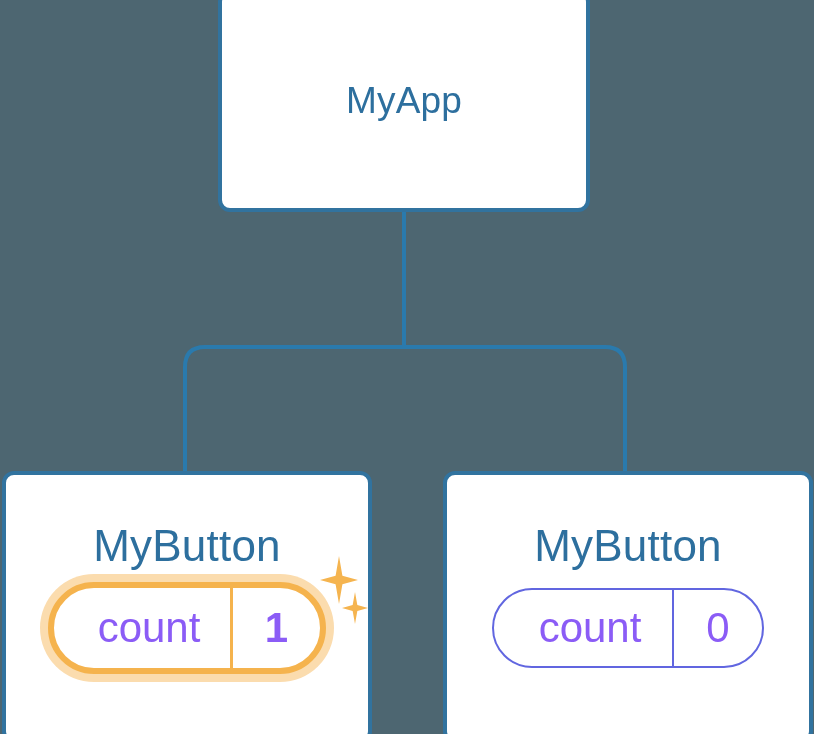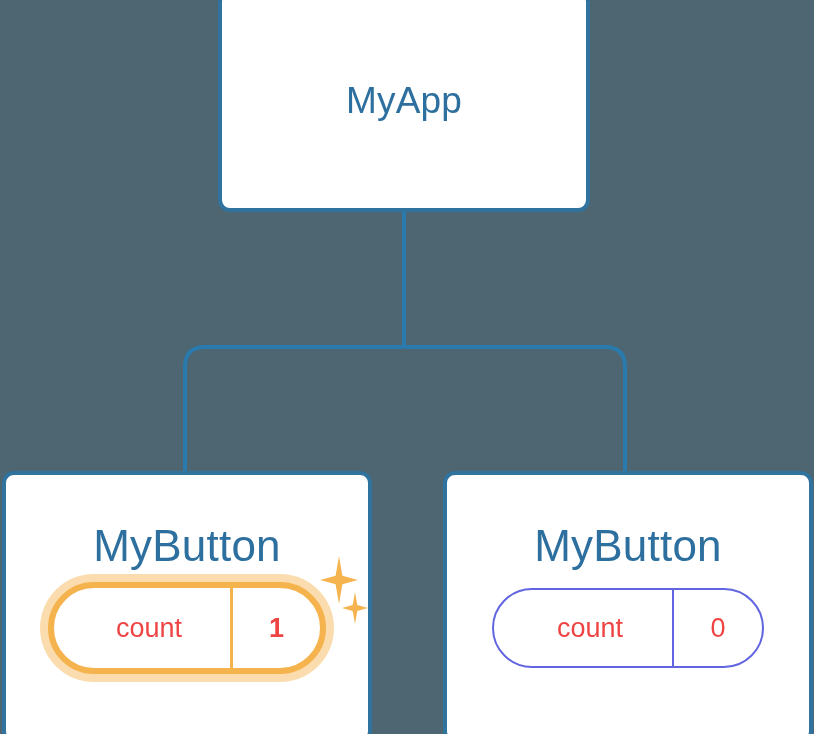--- a/index.html
+++ b/index.html
@@ -103,22 +103,22 @@
     box-sizing: border-box;
     background: #ffffff;
   }
 
   .pill .pill-key,
   .pill .pill-val {
     display: flex;
     align-items: center;
     justify-content: center;
     box-sizing: border-box;
-    color: #ef4444;
-    font-size: 27px;
+    color: #8b5cf6;
+    font-size: 42px;
     line-height: 1;
     text-align: right;
   }
 
   .pill .pill-key {
     width: 178px;
     padding-left: 14px;
   }
 
   .pill .pill-val {

